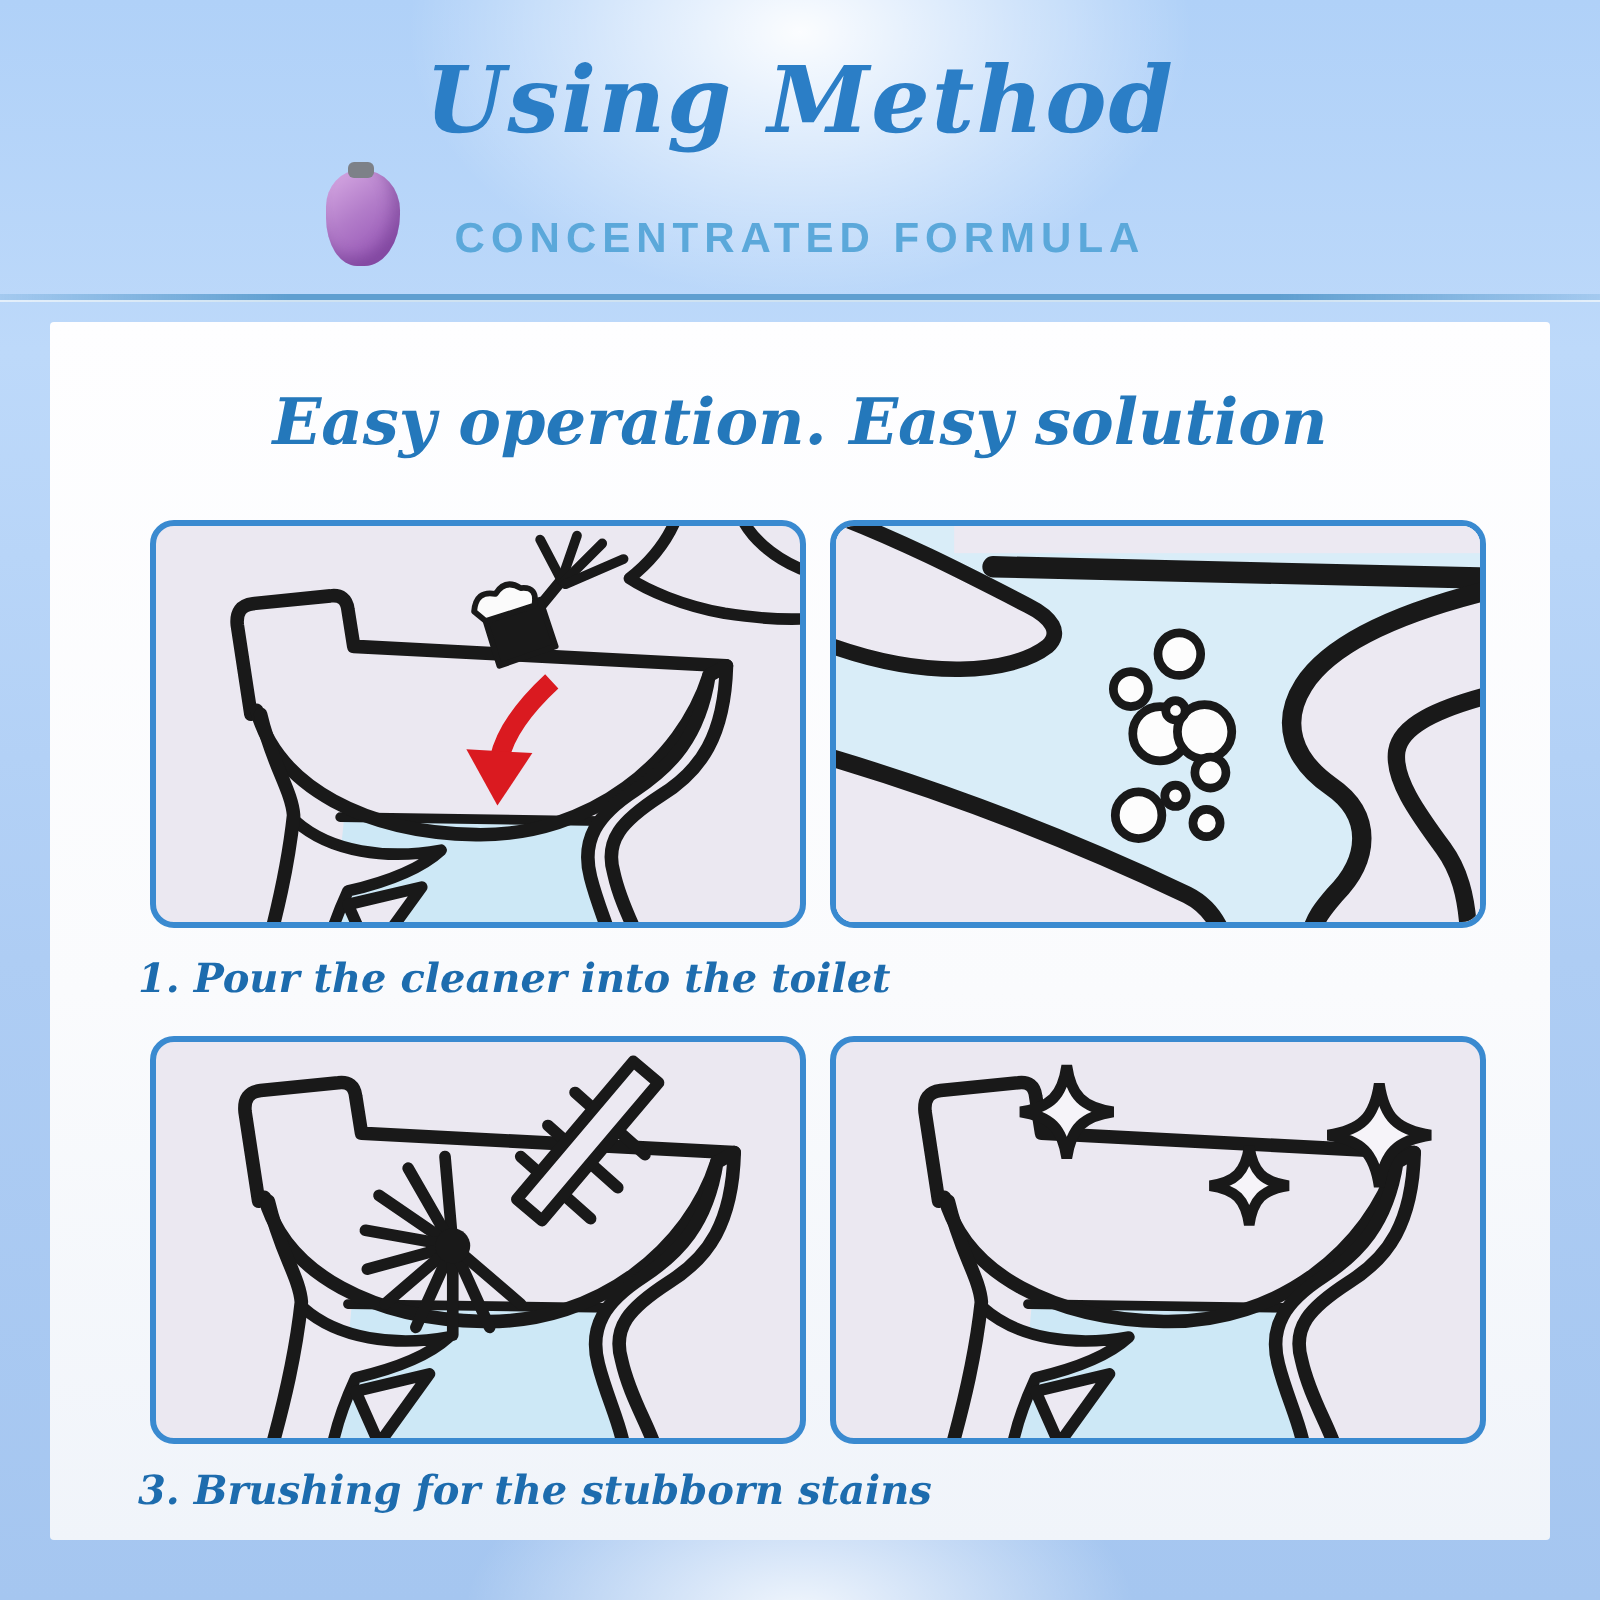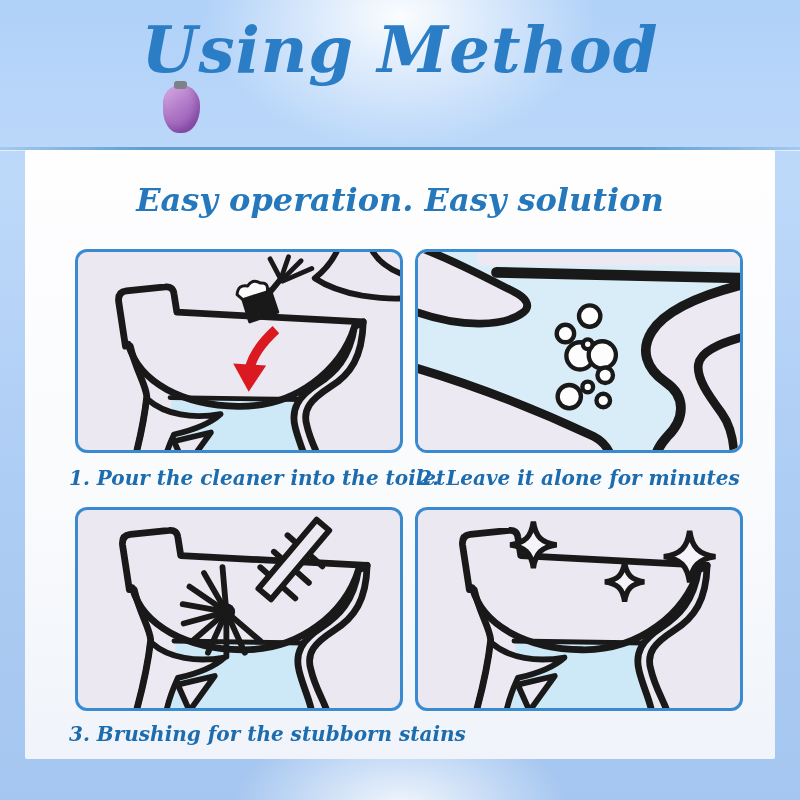--- a/index.html
+++ b/index.html
@@ -8,21 +8,21 @@
     position:relative;width:800px;height:800px;overflow:hidden;
     background:
       radial-gradient(ellipse 280px 190px at 50% 2%, rgba(255,255,255,.95), rgba(255,255,255,0) 70%),
       radial-gradient(ellipse 240px 130px at 50% 101%, rgba(255,255,255,.85), rgba(255,255,255,0) 70%),
       linear-gradient(180deg,#b0d1f8 0%,#bdd9fa 22%,#aecdf4 60%,#a5c6f0 100%);
   }
   
   .title{
     position:absolute;left:0;top:14px;width:800px;margin:0;text-align:center;
     font-family:"DejaVu Serif",serif;font-style:italic;font-weight:bold;
-    font-size:64px;line-height:72px;color:#2b7ec6;letter-spacing:1px;
+    font-size:46px;line-height:72px;color:#2b7ec6;letter-spacing:1px;
   }
   .subtitle{
     position:absolute;left:0;top:103px;width:800px;text-align:center;
     font-size:21px;line-height:34px;letter-spacing:3px;font-weight:600;color:#5ba8da;
   }
   .product-blob{
     position:absolute;left:163px;top:85px;width:37px;height:48px;
     background:linear-gradient(145deg,#d2a4e0 8%,#b27cc9 45%,#9a5bb8 82%);
     border-radius:45% 50% 48% 42% / 38% 42% 54% 50%;
     box-shadow:inset -4px -5px 7px rgba(90,40,120,.35);
@@ -31,21 +31,21 @@
     content:"";position:absolute;left:11px;top:-4px;width:13px;height:8px;
     background:#7d8188;border-radius:3px;
   }
   .divider{
     position:absolute;left:0;top:147px;width:800px;height:3px;
     background:linear-gradient(90deg,rgba(95,159,208,.25),#5f9fd0 18%,#5f9fd0 80%,rgba(95,159,208,.25));
     border-bottom:1px solid rgba(255,255,255,.7);
   }
   
   .card{
-    position:absolute;left:25px;top:150px;width:750px;height:609px;
+    position:absolute;left:25px;top:161px;width:750px;height:609px;
     background:linear-gradient(180deg,#fefeff 0%,#fafbfd 55%,#f0f4fa 100%);
     border-radius:2px;
   }
   .card-heading{
     position:absolute;left:0;top:30px;width:750px;margin:0;text-align:center;
     font-family:"DejaVu Serif",serif;font-style:italic;font-weight:bold;
     font-size:32px;line-height:40px;color:#2478bb;
   }
   .panel{
     position:absolute;width:328px;height:204px;box-sizing:border-box;
@@ -82,20 +82,21 @@
       <path d="M 102,180 L 140,171 L 114,207 Z" fill="#ece9f2" stroke-width="6"></path>
     </g>
     <path id="sparkle4" d="M 0,-26 C 2.5,-9 9,-2.5 26,0 C 9,2.5 2.5,9 0,26 C -2.5,9 -9,2.5 -26,0 C -9,-2.5 -2.5,-9 0,-26 Z"></path>
   </defs>
 </svg>
 
 <div class="page">
 
   <h1 class="title">Using Method</h1>
   <span class="product-blob"></span>
+  <div class="subtitle">CONCENTRATED FORMULA</div>
   <div class="divider"></div>
 
   <section class="card">
     <h2 class="card-heading">Easy operation. Easy solution</h2>
 
     <div class="panel p1">
       <svg viewBox="0 0 330 204">
         <use href="#toilet-base" transform="translate(-4,15)"></use>
         <g fill="none" stroke="#191919" stroke-width="6" stroke-linecap="round" stroke-linejoin="round">
           <path d="M 268,-6 C 262,10 252,20 243,27 C 252,33 270,41 292,45 C 312,48 328,49 342,47"></path>
@@ -168,16 +169,15 @@
         <use href="#toilet-base"></use>
         <g fill="#f6f4f9" stroke="#191919">
           <use href="#sparkle4" transform="translate(118,36) scale(0.92)" stroke-width="6"></use>
           <use href="#sparkle4" transform="translate(212,74) scale(0.78)" stroke-width="7"></use>
           <use href="#sparkle4" transform="translate(279,48) scale(1.02)" stroke-width="5.5"></use>
         </g>
       </svg>
     </div>
 
     <div class="caption c1">1. Pour the cleaner into the toilet</div>
-    <div class="caption c2">2. Leave it alone for minutes</div>
     <div class="caption c3">3. Brushing for the stubborn stains</div>
   </section>
 </div>
 
 </body></html>

